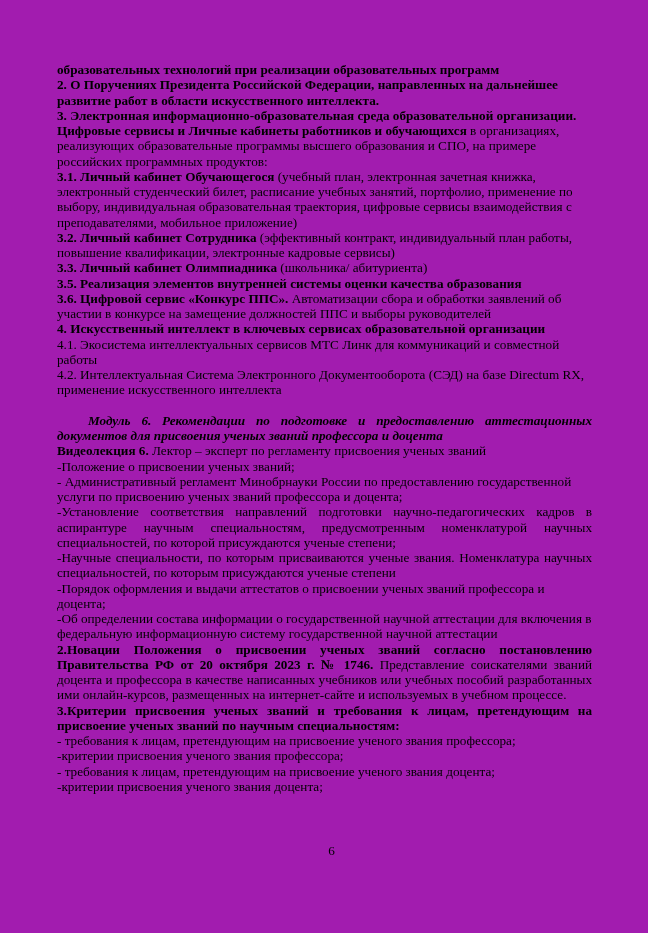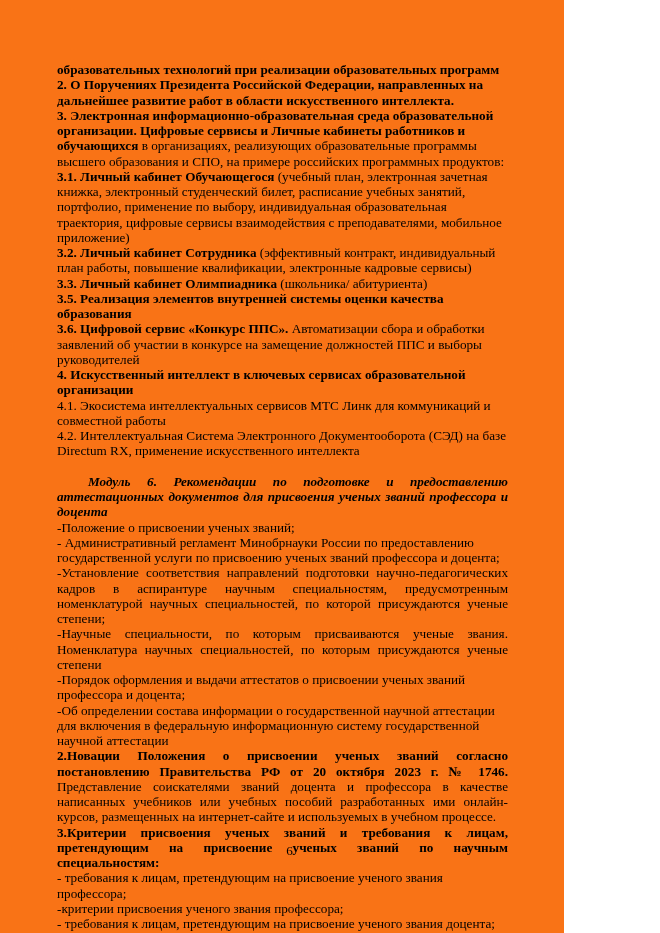--- a/index.html
+++ b/index.html
@@ -2,23 +2,23 @@
 <html><head>
 <meta charset="utf-8">
 <style>
   html, body {
     margin: 0;
     padding: 0;
     background: #ffffff;
   }
   .page {
     position: relative;
-    width: 564px;
+    width: 648px;
     height: 933px;
-    background: #f97316;
+    background: #a21caf;
     box-sizing: border-box;
     padding: 62px 56px 0 57px;
     font-family: "Liberation Serif", "DejaVu Serif", serif;
     font-size: 13.2px;
     line-height: 15.25px;
     color: #000000;
     overflow: hidden;
   }
   p.para {
     margin: 0;
@@ -60,26 +60,28 @@
       <p class="para"><span class="b">3.1. Личный кабинет Обучающегося</span><span class=""> (учебный план, электронная зачетная книжка, электронный студенческий билет, расписание учебных занятий, портфолио, применение по выбору, индивидуальная образовательная траектория, цифровые сервисы взаимодействия с преподавателями, мобильное приложение)</span></p>
       <p class="para"><span class="b">3.2. Личный кабинет Сотрудника</span><span class=""> (эффективный контракт, индивидуальный план работы, повышение квалификации, электронные кадровые сервисы)</span></p>
       <p class="para"><span class="b">3.3. Личный кабинет Олимпиадника</span><span class=""> (школьника/ абитуриента)</span></p>
       <p class="para"><span class="b">3.5. Реализация элементов внутренней системы оценки качества образования</span></p>
       <p class="para"><span class="b">3.6. Цифровой сервис «Конкурс ППС».</span><span class=""> Автоматизации сбора и обработки заявлений об участии в конкурсе на замещение должностей ППС и выборы руководителей</span></p>
       <p class="para"><span class="b">4. Искусственный интеллект в ключевых сервисах образовательной организации</span></p>
       <p class="para"><span class="">4.1. Экосистема интеллектуальных сервисов МТС Линк для коммуникаций и совместной работы</span></p>
       <p class="para"><span class="">4.2. Интеллектуальная Система Электронного Документооборота (СЭД) на базе Directum RX, применение искусственного интеллекта</span></p>
       <p class="para spacer"></p>
       <p class="para justify indent"><span class="b">Модуль 6. Рекомендации по подготовке и предоставлению аттестационных документов для присвоения ученых званий профессора и доцента</span></p>
+      <p class="para"><span class="b">Видеолекция 6.</span><span class=""> Лектор – эксперт по регламенту присвоения ученых званий</span></p>
       <p class="para"><span class="">-Положение о присвоении ученых званий;</span></p>
       <p class="para"><span class="">- Административный регламент Минобрнауки России по предоставлению государственной услуги по присвоению ученых званий профессора и доцента;</span></p>
       <p class="para justify"><span class="">-Установление соответствия направлений подготовки научно-педагогических кадров в аспирантуре научным специальностям, предусмотренным номенклатурой научных специальностей, по которой присуждаются ученые степени;</span></p>
       <p class="para justify"><span class="">-Научные специальности, по которым присваиваются ученые звания. Номенклатура научных специальностей, по которым присуждаются ученые степени</span></p>
       <p class="para"><span class="">-Порядок оформления и выдачи аттестатов о присвоении ученых званий профессора и доцента;</span></p>
       <p class="para"><span class="">-Об определении состава информации о государственной научной аттестации для включения в федеральную информационную систему государственной научной аттестации</span></p>
       <p class="para justify"><span class="b">2.Новации Положения о присвоении ученых званий согласно постановлению Правительства РФ от 20 октября 2023 г. № 1746.</span><span class=""> Представление соискателями званий доцента и профессора в качестве написанных учебников или учебных пособий разработанных ими онлайн-курсов, размещенных на интернет-сайте и используемых в учебном процессе.</span></p>
       <p class="para justify"><span class="b">3.Критерии присвоения ученых званий и требования к лицам, претендующим на присвоение ученых званий по научным специальностям:</span></p>
       <p class="para"><span class="">- требования к лицам, претендующим на присвоение ученого звания профессора;</span></p>
       <p class="para"><span class="">-критерии присвоения ученого звания профессора;</span></p>
       <p class="para"><span class="">- требования к лицам, претендующим на присвоение ученого звания доцента;</span></p>
+      <p class="para"><span class="">-критерии присвоения ученого звания доцента;</span></p>
     </div>
   <div class="footer">6</div>
 </div>
 
 </body></html>

